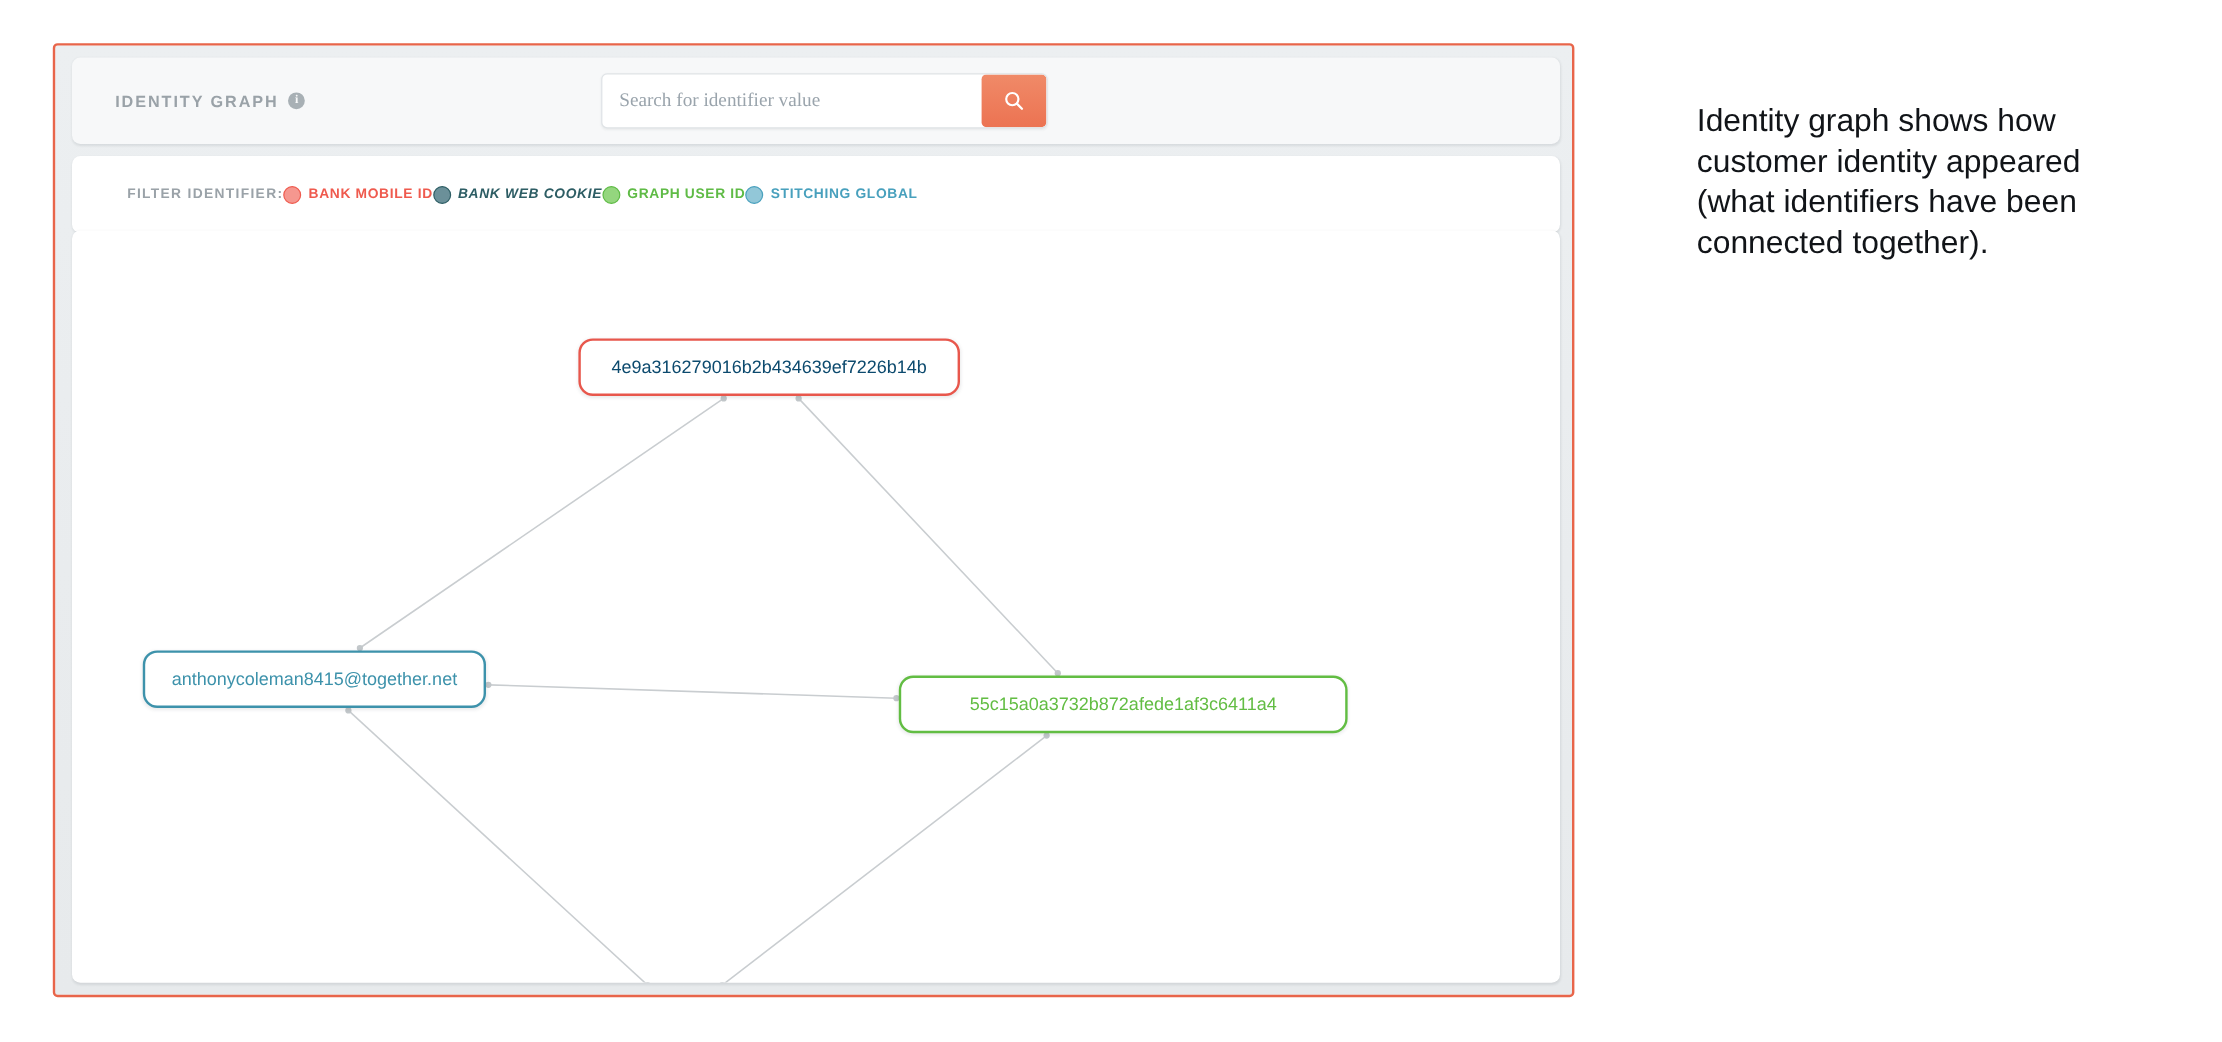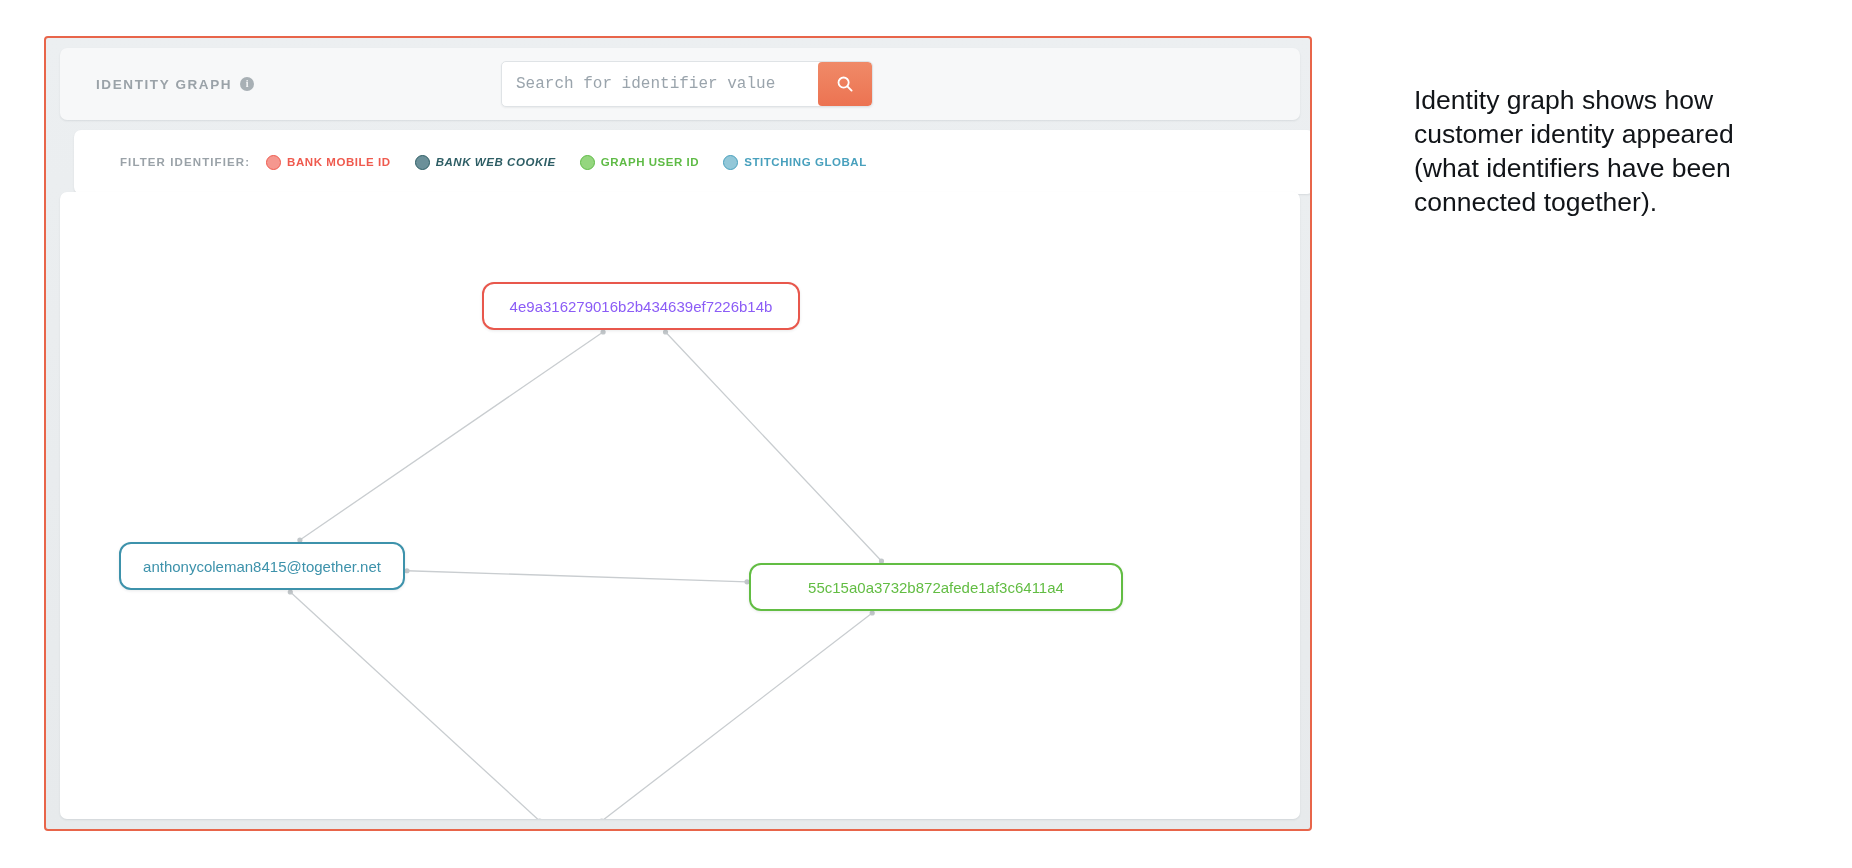--- a/index.html
+++ b/index.html
@@ -60,52 +60,52 @@
     box-shadow: 0 1px 2px rgba(40,50,60,.07);
     display: flex; align-items: center;
     overflow: hidden;
   }
   .search-input {
     flex: 1;
     height: 100%;
     border: none; outline: none;
     background: transparent;
     padding: 0 14px;
-    font-family: Liberation Mono, monospace;
+    font-family: Liberation Serif, serif;
     font-size: 16px;
     color: #55606a;
   }
   .search-input::placeholder { color: #9aa4ac; }
   .search-btn {
     width: 54px; height: 100%;
     border: none; cursor: pointer;
     background: linear-gradient(180deg,#f08a68 0%, #ec7352 100%);
     display: flex; align-items: center; justify-content: center;
     border-radius: 4px;
   }
   .search-btn svg { display: block; }
 
   
   .ig-filter {
     position: absolute;
-    left: 28px; top: 92px;
+    left: 14px; top: 92px;
     width: 1240px; height: 64px;
     background: #ffffff;
     border-radius: 7px;
     box-shadow: 0 1px 2px rgba(40,50,60,.10);
     display: flex; align-items: center;
   }
   .filter-label {
     margin-left: 46px;
     font-size: 11.5px; font-weight: bold;
     letter-spacing: 1.1px;
     color: #9aa2a8;
     white-space: nowrap;
   }
-  .filter-items { display: flex; align-items: center; gap: 24px; margin-left: 16px; }
+  .filter-items { display: flex; align-items: center; gap: 0; }
   .filter-item {
     display: flex; align-items: center; gap: 6px;
     cursor: pointer;
     font-size: 11.5px; font-weight: bold; letter-spacing: .55px;
     white-space: nowrap;
   }
   .swatch {
     width: 15px; height: 15px; border-radius: 50%;
     border: 1.6px solid rgba(0,0,0,.18);
     display: inline-block;
@@ -203,21 +203,21 @@
           <circle cx="347" cy="378.7282608695652" r="2.6" fill="#c2c7ca"></circle>
           <circle cx="687" cy="389.8152173913044" r="2.6" fill="#c2c7ca"></circle>
           <line x1="230.31316725978647" y1="400" x2="479.6868327402135" y2="629" stroke="#c9cdd0" stroke-width="1.3"></line>
           <circle cx="230.31316725978647" cy="400" r="2.6" fill="#c2c7ca"></circle>
           <circle cx="479.6868327402135" cy="629" r="2.6" fill="#c2c7ca"></circle>
           <line x1="812.2" y1="421" x2="541.8" y2="629" stroke="#c9cdd0" stroke-width="1.3"></line>
           <circle cx="812.2" cy="421" r="2.6" fill="#c2c7ca"></circle>
           <circle cx="541.8" cy="629" r="2.6" fill="#c2c7ca"></circle>
         </svg>
       <div id="graph-nodes">
-          <div class="node" style="left: 422px; top: 90px; width: 318px; height: 48px; border: 2.2px solid rgb(232, 87, 76); color: #8b5cf6;">
+          <div class="node" style="left: 422px; top: 90px; width: 318px; height: 48px; border: 2.2px solid rgb(232, 87, 76); color: #0c4a6e;">
             <span>4e9a316279016b2b434639ef7226b14b</span>
           </div>
           <div class="node" style="left: 59px; top: 350px; width: 286px; height: 48px; border: 2.2px solid rgb(61, 146, 171); color: rgb(61, 146, 171);">
             <span>anthonycoleman8415@together.net</span>
           </div>
           <div class="node" style="left: 689px; top: 371px; width: 374px; height: 48px; border: 2.2px solid rgb(98, 189, 67); color: rgb(98, 189, 67);">
             <span>55c15a0a3732b872afede1af3c6411a4</span>
           </div>
         </div>
     </div>

